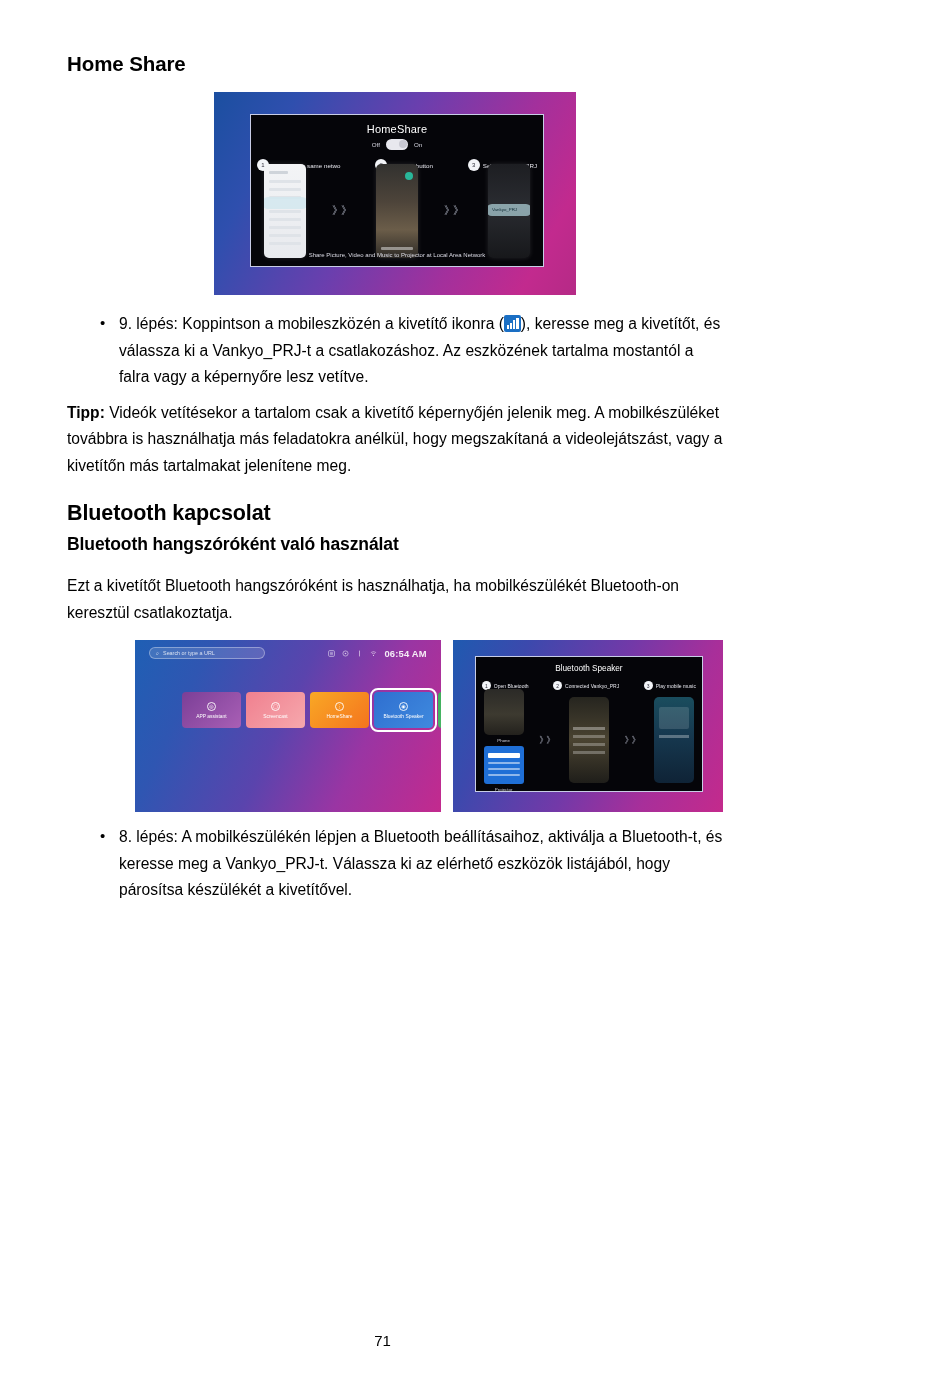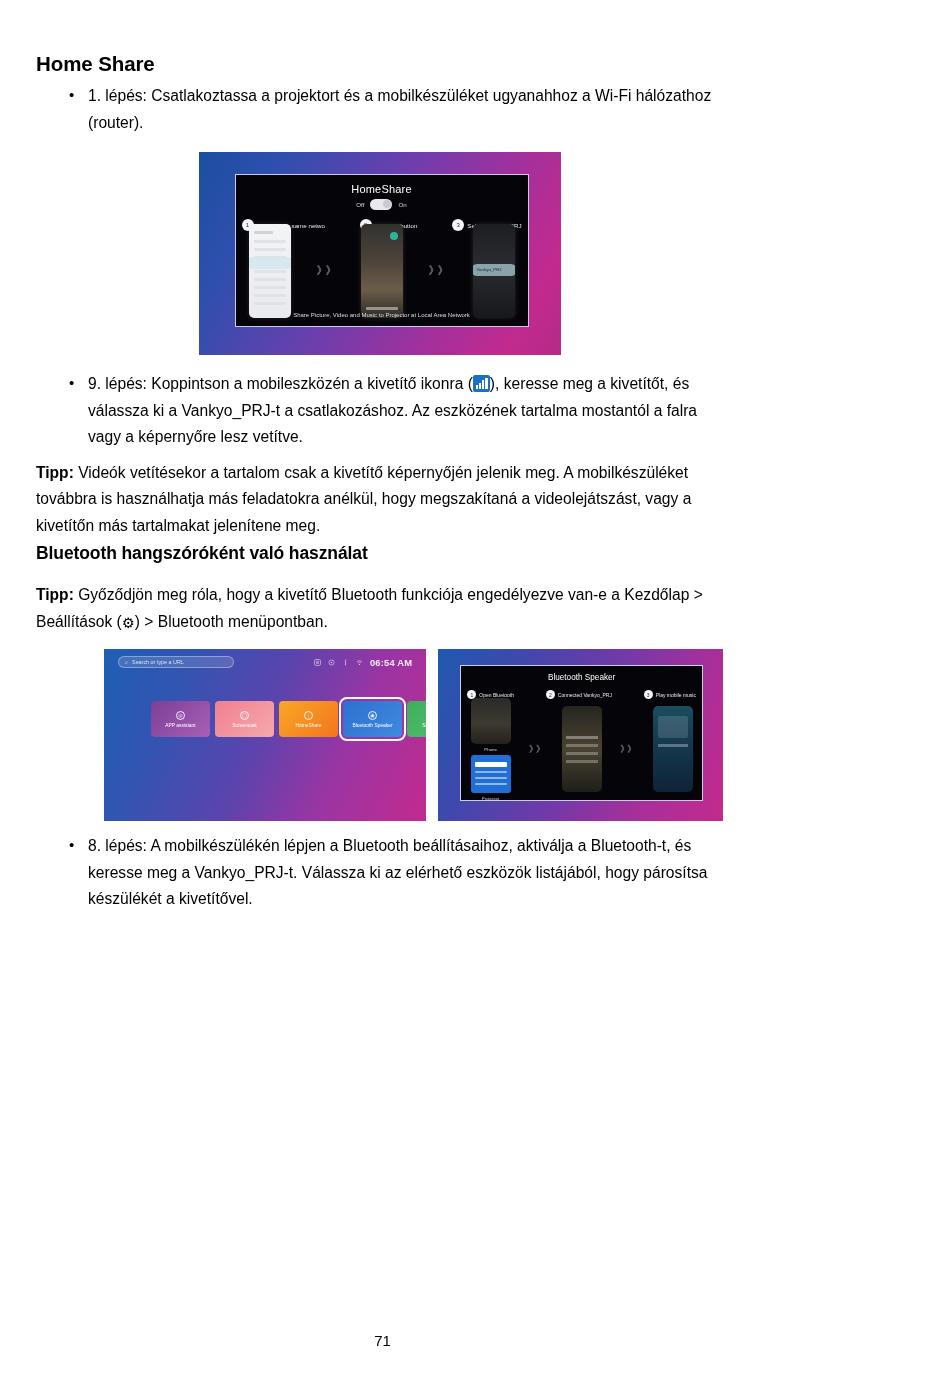--- a/index.html
+++ b/index.html
@@ -9,21 +9,21 @@
   }
   body {
     width: 950px; height: 1391px;
     font-family: "Liberation Sans", sans-serif;
     color: #000000;
     position: relative;
     overflow: hidden;
   }
   .page {
     width: 765px; height: 1391px;
-    padding: 52px 42px 0 36px;
+    padding: 52px 42px 0 67px;
     position: relative;
   }
 
   h1.sec-title {
     font-size: 20.5px;
     font-weight: bold;
     margin: 0 0 7px 0;
     letter-spacing: -0.1px;
   }
   h2.sub-title {
@@ -308,23 +308,20 @@
   }
 </style>
 </head>
 <body>
 
 <div class="page">
 
   <h1 class="sec-title">Home Share</h1>
 
   <ul class="bullets">
-    <li>
-      <span>1. lépés: Csatlakoztassa a projektort és a mobilkészüléket ugyanahhoz a Wi-Fi hálózathoz (router).</span>
-    </li>
   </ul>
 
   <div class="fig fig-homeshare">
     <div class="fig-inner">
       <div class="hs-title">HomeShare</div>
 
       <div class="hs-toggle-row">
         <span>Off</span>
         <span class="hs-switch"></span>
         <span>On</span>
@@ -374,24 +371,25 @@
   </div>
 
   <ul class="bullets">
     <li>
       <span>9. lépés: Koppintson a mobileszközén a kivetítő ikonra (</span><span class="ic ic-cast"><i></i><i></i><i></i><i></i></span><span>), keresse meg a kivetítőt, és válassza ki a Vankyo_PRJ-t a csatlakozáshoz. Az eszközének tartalma mostantól a falra vagy a képernyőre lesz vetítve.</span>
     </li>
   </ul>
 
   <p class="tip"><span class="b">Tipp:</span><span> Videók vetítésekor a tartalom csak a kivetítő képernyőjén jelenik meg. A mobilkészüléket továbbra is használhatja más feladatokra anélkül, hogy megszakítaná a videolejátszást, vagy a kivetítőn más tartalmakat jelenítene meg.</span></p>
 
+  <h2 class="sub-title">Bluetooth kapcsolat</h2>
   <h3 class="sub-sub">Bluetooth hangszóróként való használat</h3>
 
-
-  <p class="tip"><span class="b">Tipp:</span><span> Győződjön meg róla, hogy a kivetítő Bluetooth funkciója engedélyezve van-e a Kezdőlap &gt; Beállítások (</span><span class="ic ic-gear">⚙</span><span>) &gt; Bluetooth menüpontban.</span></p>
+  <p class="body-text">Ezt a kivetítőt Bluetooth hangszóróként is használhatja, ha mobilkészülékét Bluetooth-on keresztül csatlakoztatja.</p>
+
 
 
   <div class="fig-row">
 
     <div class="fig fig-home">
       <div class="home-statusbar">
         <div class="home-search">
           <span>⌕</span>
           <span>Search or type a URL</span>
         </div>

